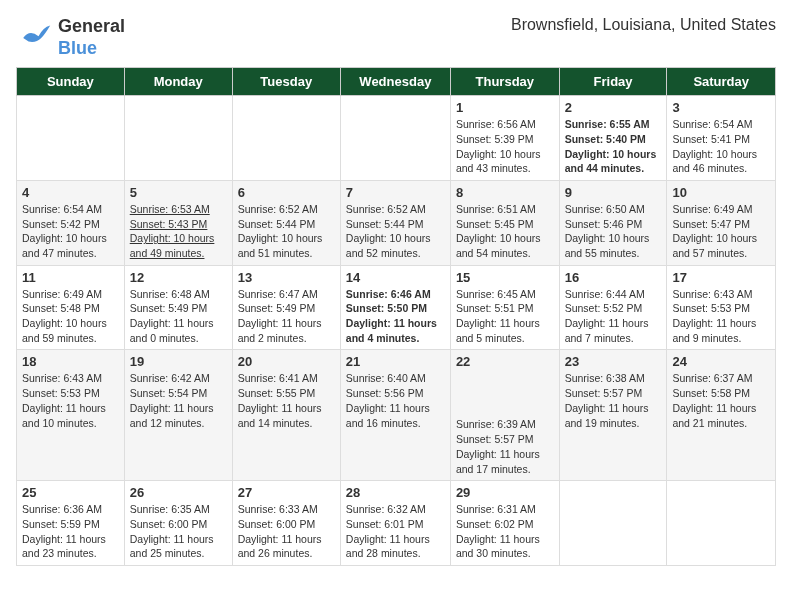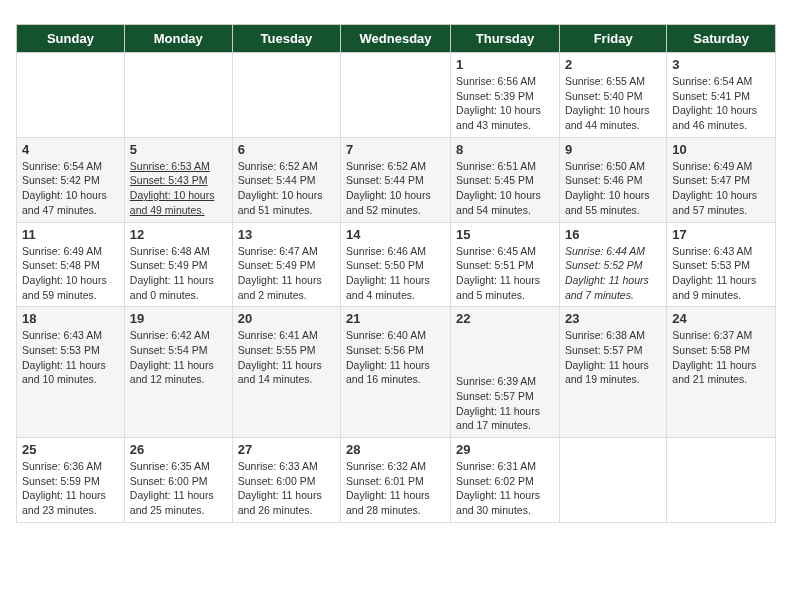--- a/index.html
+++ b/index.html
@@ -80,21 +80,33 @@
       color: #333;
     }
     .empty-cell {
       background: #fff !important;
     }
   </style>
 </head>
 <body>
 
 <div class="header-area">
+  <div class="logo">
+    <svg class="logo-icon" viewBox="0 0 40 40">
+      <rect width="40" height="40" fill="white"></rect>
+
+      <path d="M8 20 Q15 10 25 18 Q30 8 38 6 Q32 16 28 20 Q22 26 14 24 Z" fill="#4a90d9"></path>
+    </svg>
+    <div class="logo-text">
+      <div>General</div>
+      <div style="color:#4a90d9;">Blue</div>
+    </div>
+  </div>
   <div class="title-area">
+    <div class="calendar-subtitle">Brownsfield, Louisiana, United States</div>
   </div>
 </div>
 
 <table>
   <thead>
     <tr>
       <th>Sunday</th>
       <th>Monday</th>
       <th>Tuesday</th>
       <th>Wednesday</th>
@@ -111,21 +123,21 @@
         <td class="empty-cell"></td>
         <td>
           <span class="day-num">1</span>
           <div class="day-info" style="white-space: pre-line;">Sunrise: 6:56 AM
 Sunset: 5:39 PM
 Daylight: 10 hours
 and 43 minutes.</div>
         </td>
         <td>
           <span class="day-num">2</span>
-          <div class="day-info" style="white-space: pre-line;">Sunrise: 6:55 AM
+          <div class="day-info" style="white-space: pre-line; font-weight: bold;">Sunrise: 6:55 AM
 Sunset: 5:40 PM
 Daylight: 10 hours
 and 44 minutes.</div>
         </td>
         <td>
           <span class="day-num">3</span>
           <div class="day-info" style="white-space: pre-line;">Sunrise: 6:54 AM
 Sunset: 5:41 PM
 Daylight: 10 hours
 and 46 minutes.</div>
@@ -199,35 +211,35 @@
         </td>
         <td>
           <span class="day-num">13</span>
           <div class="day-info" style="white-space: pre-line;">Sunrise: 6:47 AM
 Sunset: 5:49 PM
 Daylight: 11 hours
 and 2 minutes.</div>
         </td>
         <td>
           <span class="day-num">14</span>
-          <div class="day-info" style="white-space: pre-line;">Sunrise: 6:46 AM
+          <div class="day-info" style="white-space: pre-line; font-weight: bold;">Sunrise: 6:46 AM
 Sunset: 5:50 PM
 Daylight: 11 hours
 and 4 minutes.</div>
         </td>
         <td>
           <span class="day-num">15</span>
           <div class="day-info" style="white-space: pre-line;">Sunrise: 6:45 AM
 Sunset: 5:51 PM
 Daylight: 11 hours
 and 5 minutes.</div>
         </td>
         <td>
           <span class="day-num">16</span>
-          <div class="day-info" style="white-space: pre-line; font-style: italic;">Sunrise: 6:44 AM
+          <div class="day-info" style="white-space: pre-line;">Sunrise: 6:44 AM
 Sunset: 5:52 PM
 Daylight: 11 hours
 and 7 minutes.</div>
         </td>
         <td>
           <span class="day-num">17</span>
           <div class="day-info" style="white-space: pre-line;">Sunrise: 6:43 AM
 Sunset: 5:53 PM
 Daylight: 11 hours
 and 9 minutes.</div>

